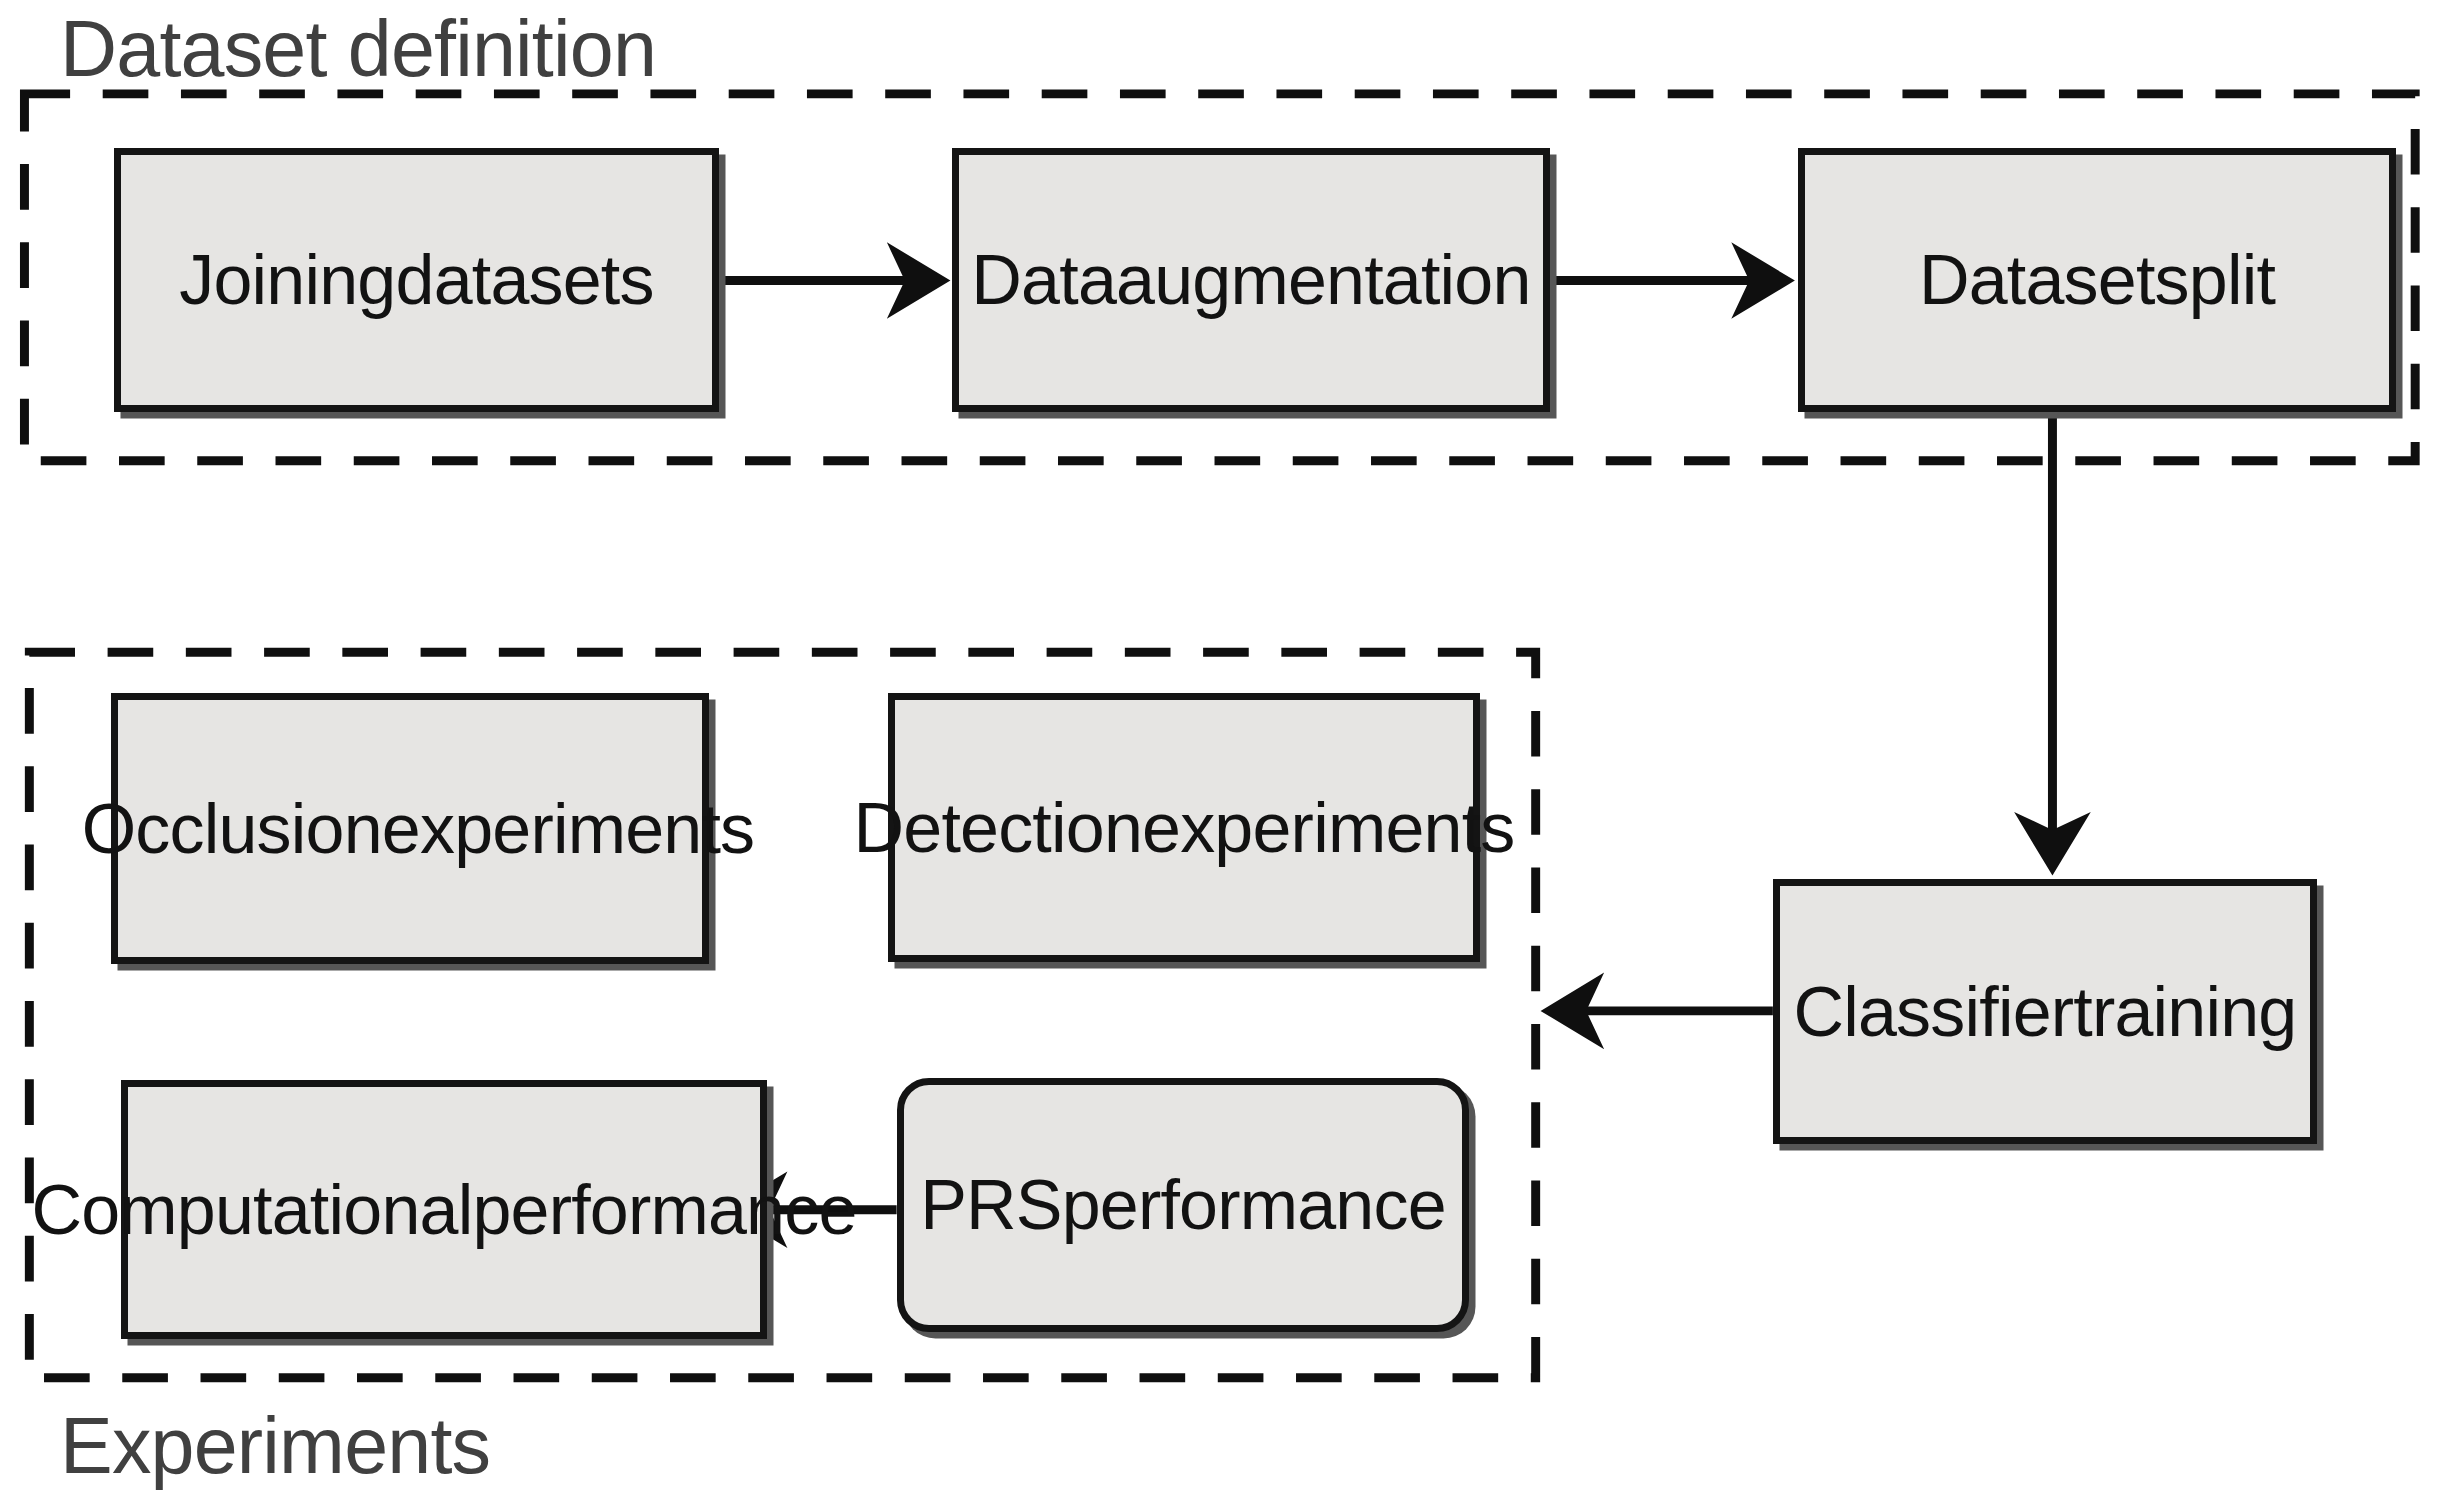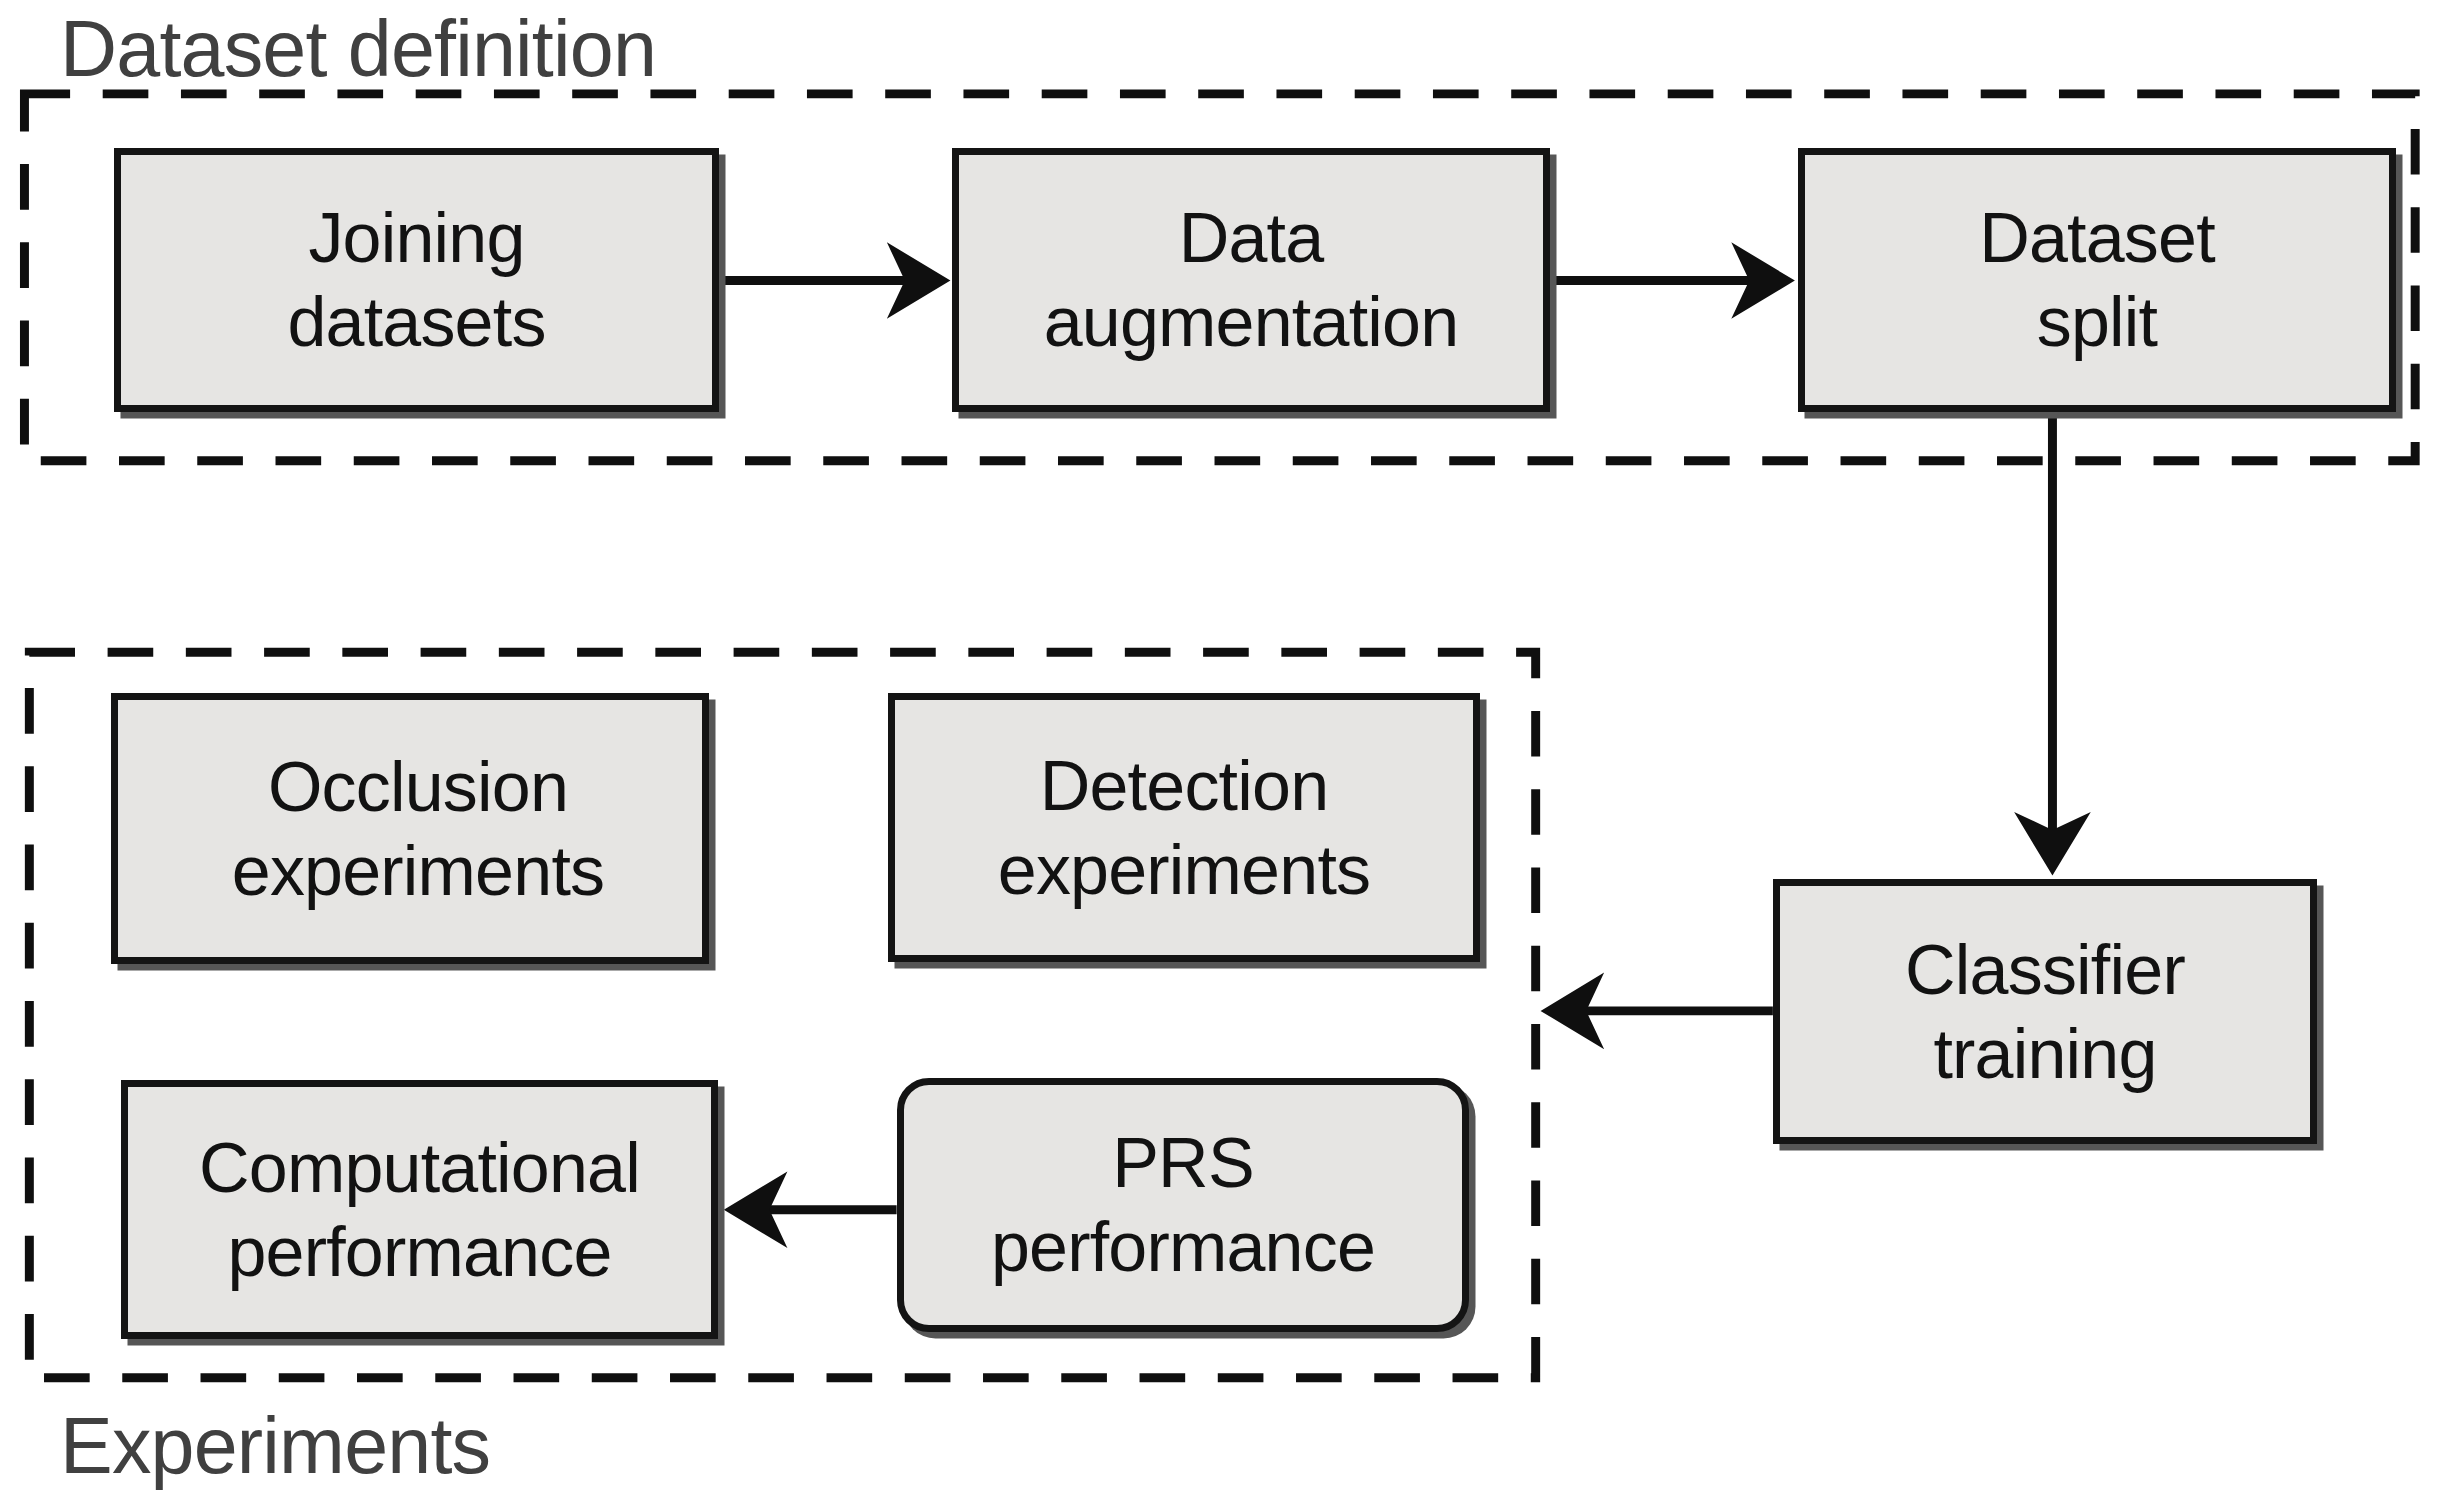--- a/index.html
+++ b/index.html
@@ -37,21 +37,20 @@
     fill: var(--line, #0f0f0f);
     stroke: none;
   }
   .node {
     position: absolute;
     box-sizing: border-box;
     background: var(--node-fill, #e6e5e3);
     border: 7.3px solid var(--node-border, #141414);
     box-shadow: 6.5px 6.5px 0 var(--shadow, #565656);
     display: flex;
-    flex-direction: column;
     align-items: center;
     justify-content: center;
     text-align: center;
     font-size: 70px;
     line-height: 1.2;
     color: #121212;
     letter-spacing: -0.8px;
   }
   .node span {
     display: block;
@@ -119,21 +118,21 @@
   <div class="node" style="left:111px; top:693px; width:598px; height:271px;padding-left:16px;">
     <span>Occlusion</span>
     <span>experiments</span>
   </div>
 
   <div class="node" style="left:888px; top:693px; width:592px; height:269px;">
     <span>Detection</span>
     <span>experiments</span>
   </div>
 
-  <div class="node" style="left:121px; top:1080px; width:597px; height:259px;">
+  <div class="node" style="left:121px; top:1080px; width:646px; height:259px;">
     <span>Computational</span>
     <span>performance</span>
   </div>
 
   <div class="node" style="left:897px; top:1078px; width:572px; height:254px;border-radius:32px;">
     <span>PRS</span>
     <span>performance</span>
   </div>
 
 </div>

